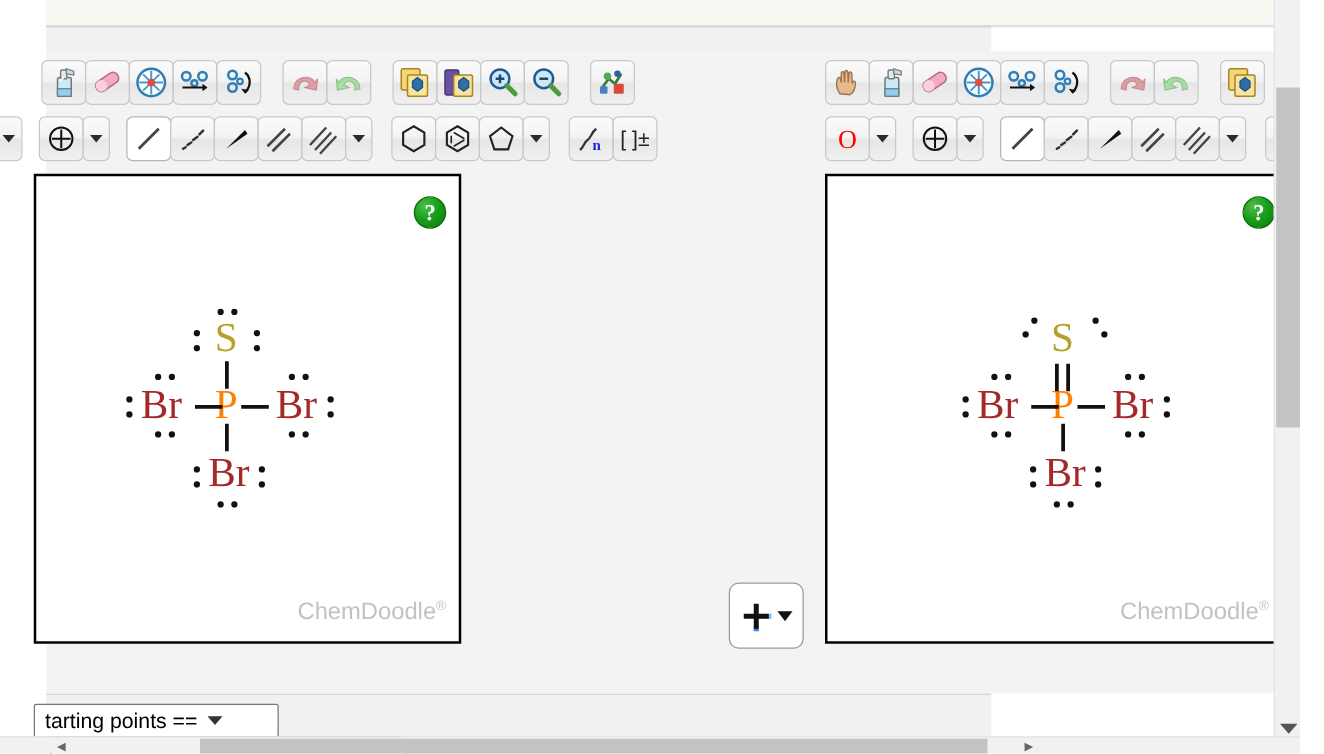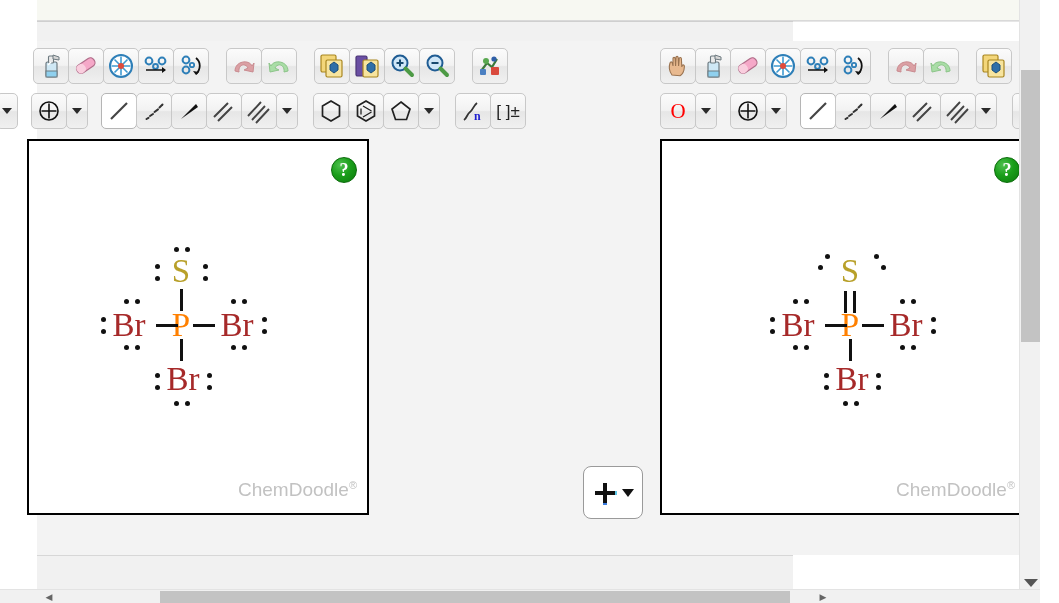--- a/index.html
+++ b/index.html
@@ -710,20 +710,24 @@
     </span>
     <span class="chev"></span>
   </div>
 
   <div class="bottom-area">
     <div class="left-white"></div>
     <div class="right-white"></div>
     <div class="bottom-rule"></div>
   </div>
 
+  <div class="select-box" style="left:27px; top:563px; width:196px; height:27px;">
+    <span>tarting points ==</span>
+    <span class="sel-caret"></span>
+  </div>
 
   <div class="stub-field" style="left:40px; top:589px; width:285px; height:16px;"></div>
 
   <div class="right-gutter"></div>
   <div class="vscroll">
     <div class="thumb"></div>
     <div class="down-arrow">
         <i></i>
       </div>
   </div>

